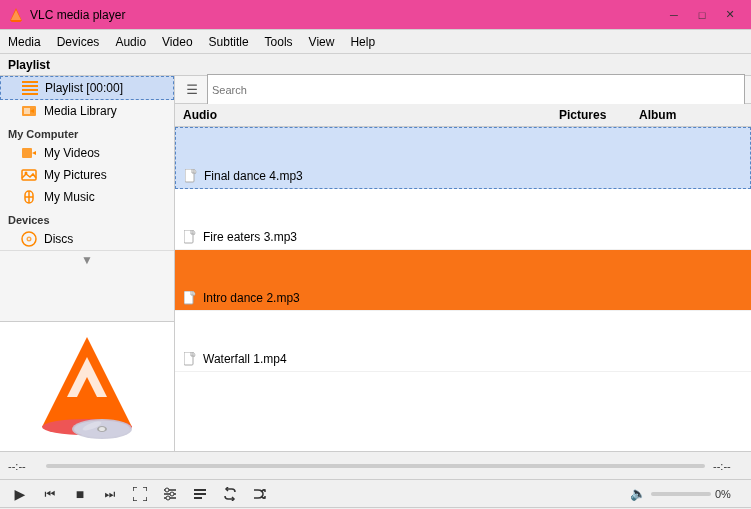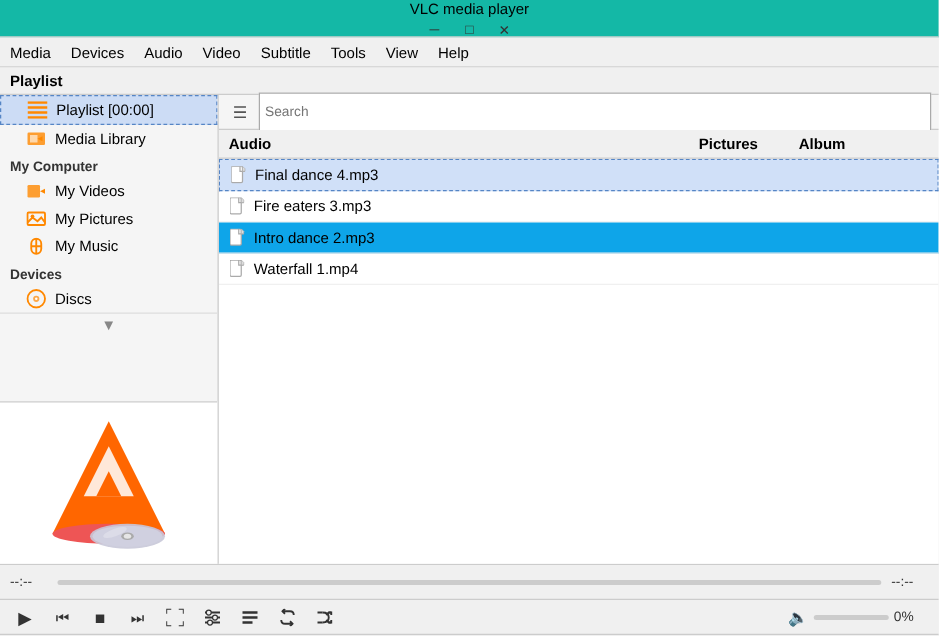--- a/index.html
+++ b/index.html
@@ -8,27 +8,26 @@
       font-size: 12px;
       background: #f0f0f0;
       width: 751px;
       height: 509px;
       overflow: hidden;
       user-select: none;
     }
 
     
     .titlebar {
-      background: #14b8a6;
+      background: #ec4899;
       height: 30px;
       display: flex;
       align-items: center;
       padding: 0 8px;
       border-bottom: 1px solid #d0d0d0;
-      flex-direction: column;
     }
     .titlebar-icon {
       width: 16px;
       height: 16px;
       margin-right: 6px;
     }
     .titlebar-title {
       flex: 1;
       font-size: 12px;
       color: #000;
@@ -201,20 +200,21 @@
       cursor: pointer;
       font-size: 12px;
     }
     .table-row.selected { background: #d0e0f8; border: 1px dashed #5585c5; }
     .row-title {
       flex: 1;
       padding: 4px 8px;
       display: flex;
       align-items: center;
       gap: 6px;
+      margin-top: 36px;
     }
     .row-duration { width: 80px; padding: 4px 8px; }
     .row-album { width: 120px; padding: 4px 8px; }
 
     .file-icon {
       width: 14px;
       height: 16px;
       display: inline-flex;
       align-items: center;
       justify-content: center;
@@ -501,21 +501,21 @@
               <polyline points="7,0 7,4 11,4" fill="none" stroke="#aaa" stroke-width="1"></polyline>
               <polygon points="9,0 11,2 11,4 9,4" fill="#ddd" stroke="#aaa" stroke-width="0.5"></polygon>
             </svg>
           </span>
           <span>Fire eaters 3.mp3</span>
         </div>
         <div class="row-duration"></div>
         <div class="row-album"></div>
       </div>
 
-      <div class="table-row" style="background:#0ea5e9;gap:12px;">
+      <div class="table-row" style="background:#f97316;gap:12px;">
         <div class="row-title">
           <span class="file-icon">
             <svg width="12" height="14" viewBox="0 0 12 14">
               <rect x="0" y="0" width="9" height="13" rx="1" fill="#fff" stroke="#aaa" stroke-width="1"></rect>
               <polyline points="7,0 7,4 11,4" fill="none" stroke="#aaa" stroke-width="1"></polyline>
               <polygon points="9,0 11,2 11,4 9,4" fill="#ddd" stroke="#aaa" stroke-width="0.5"></polygon>
             </svg>
           </span>
           <span>Intro dance 2.mp3</span>
         </div>

